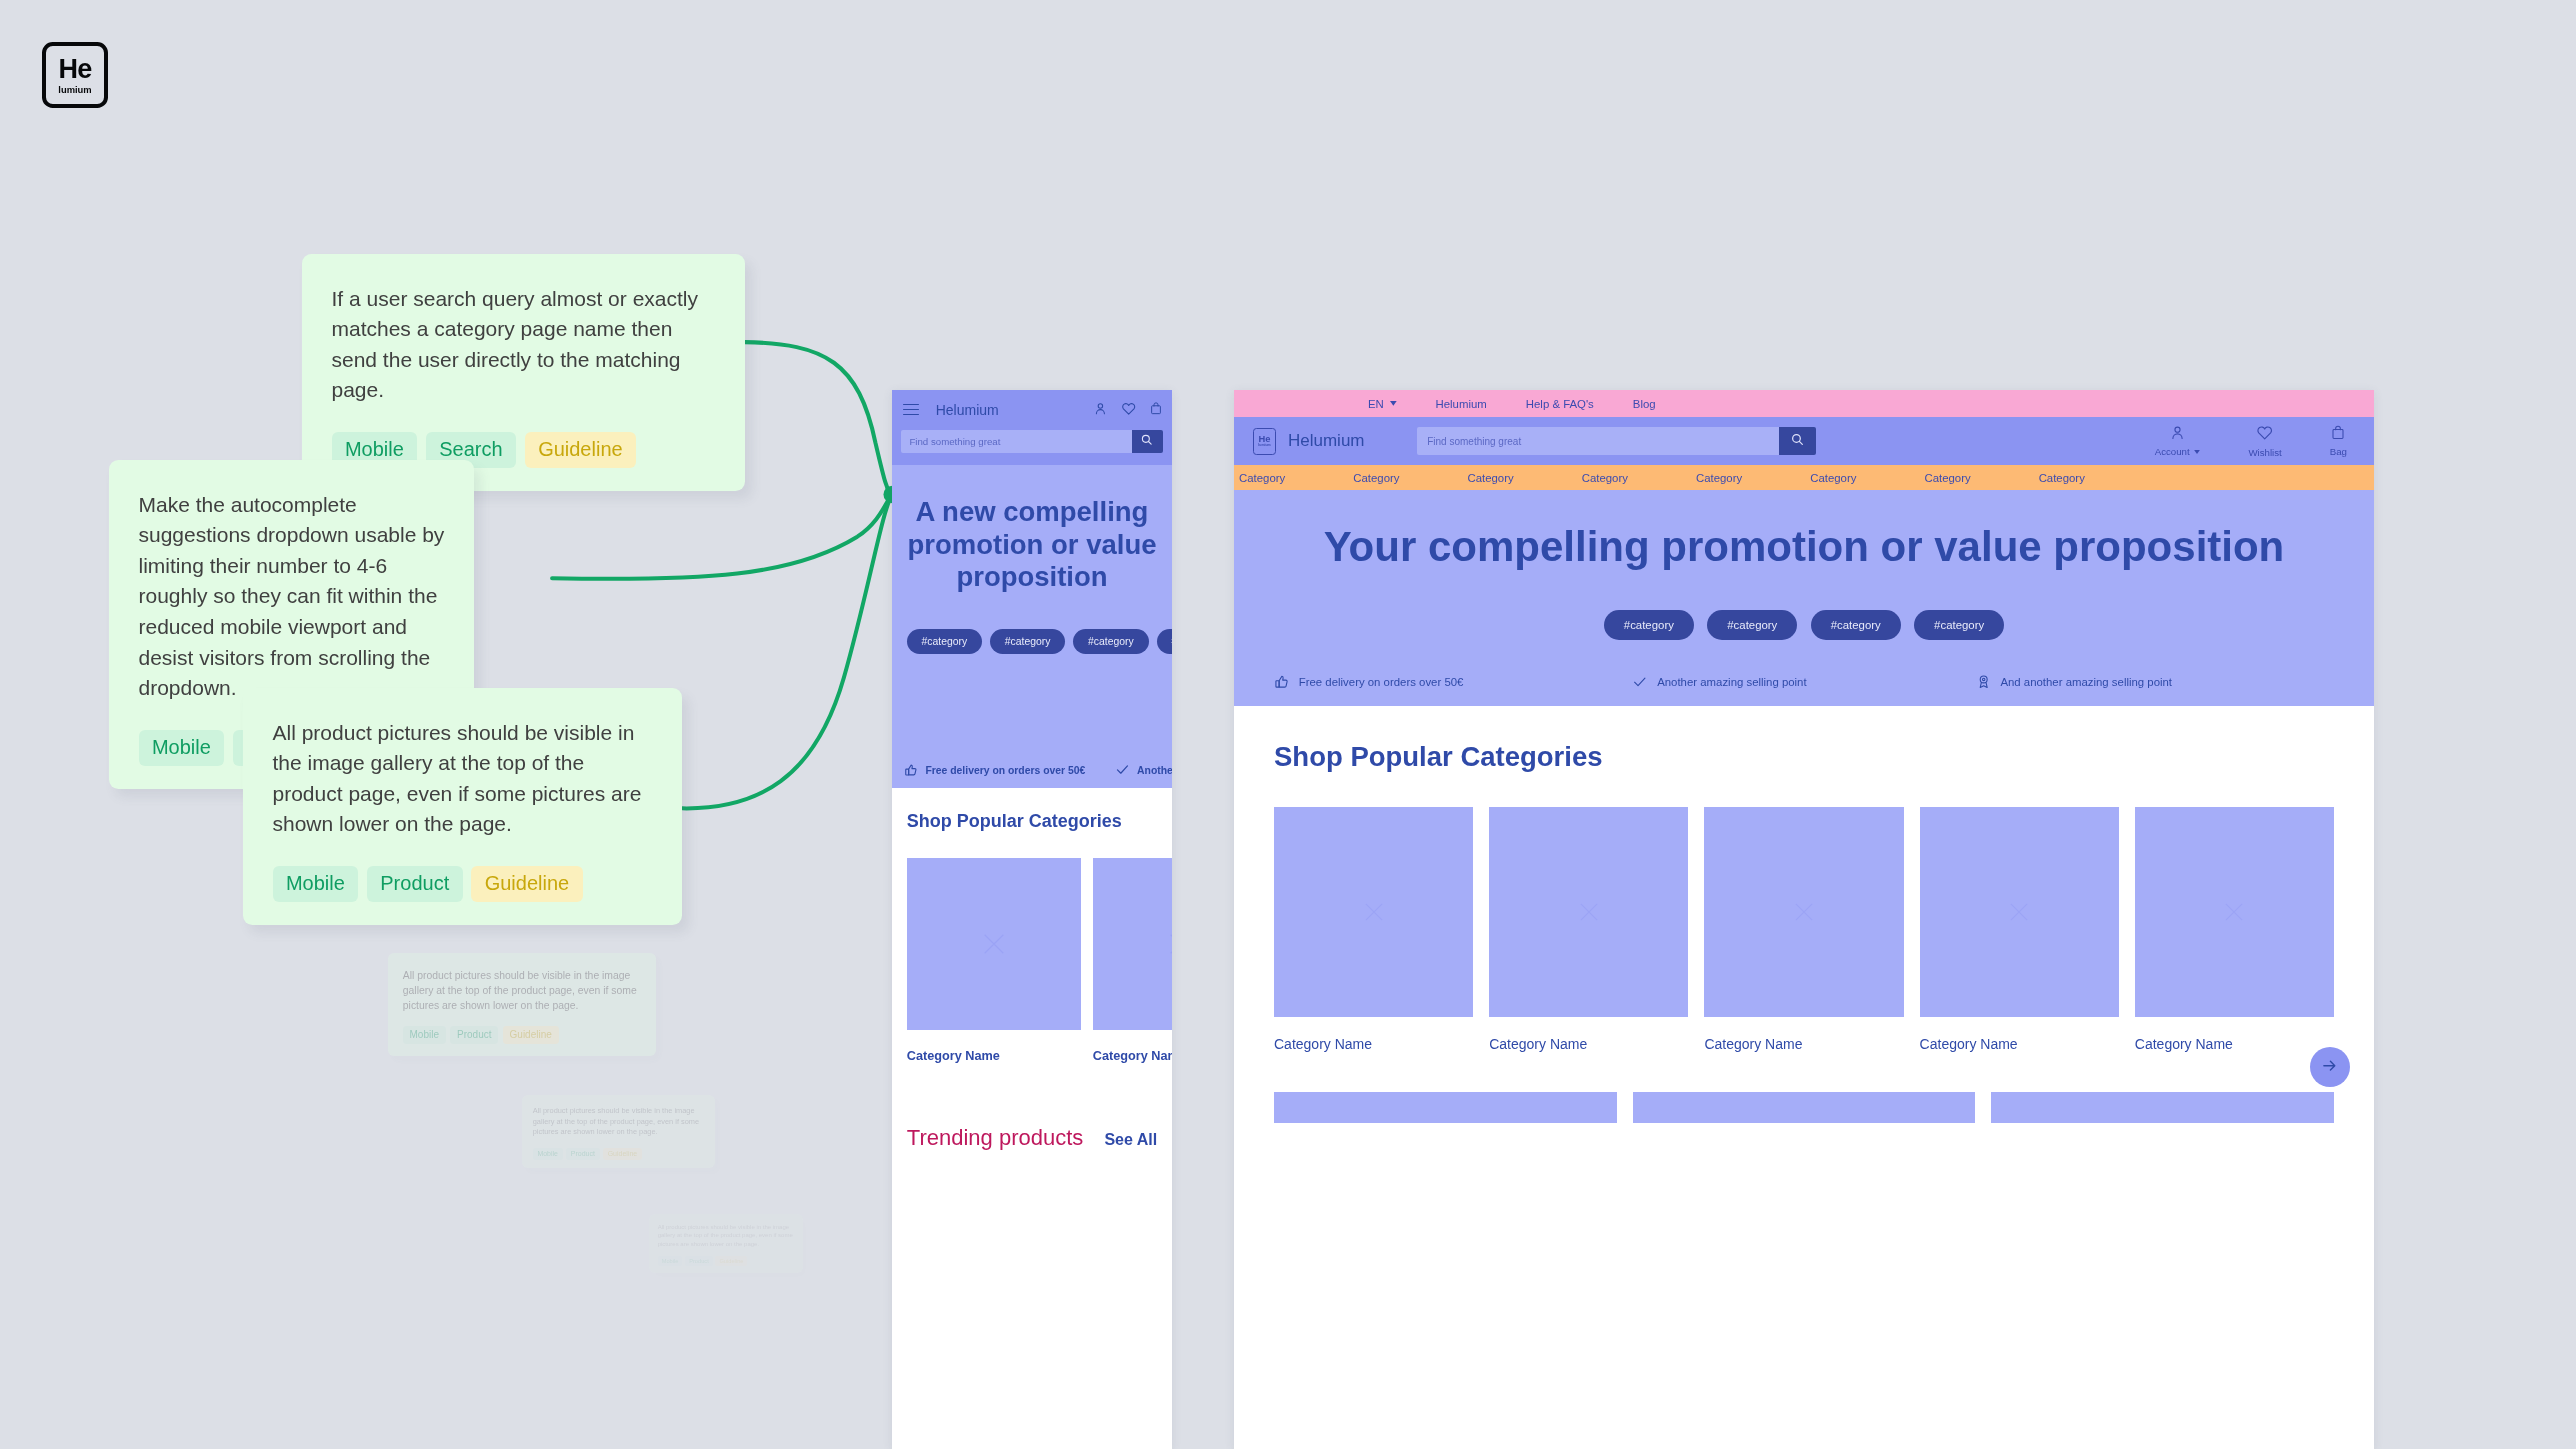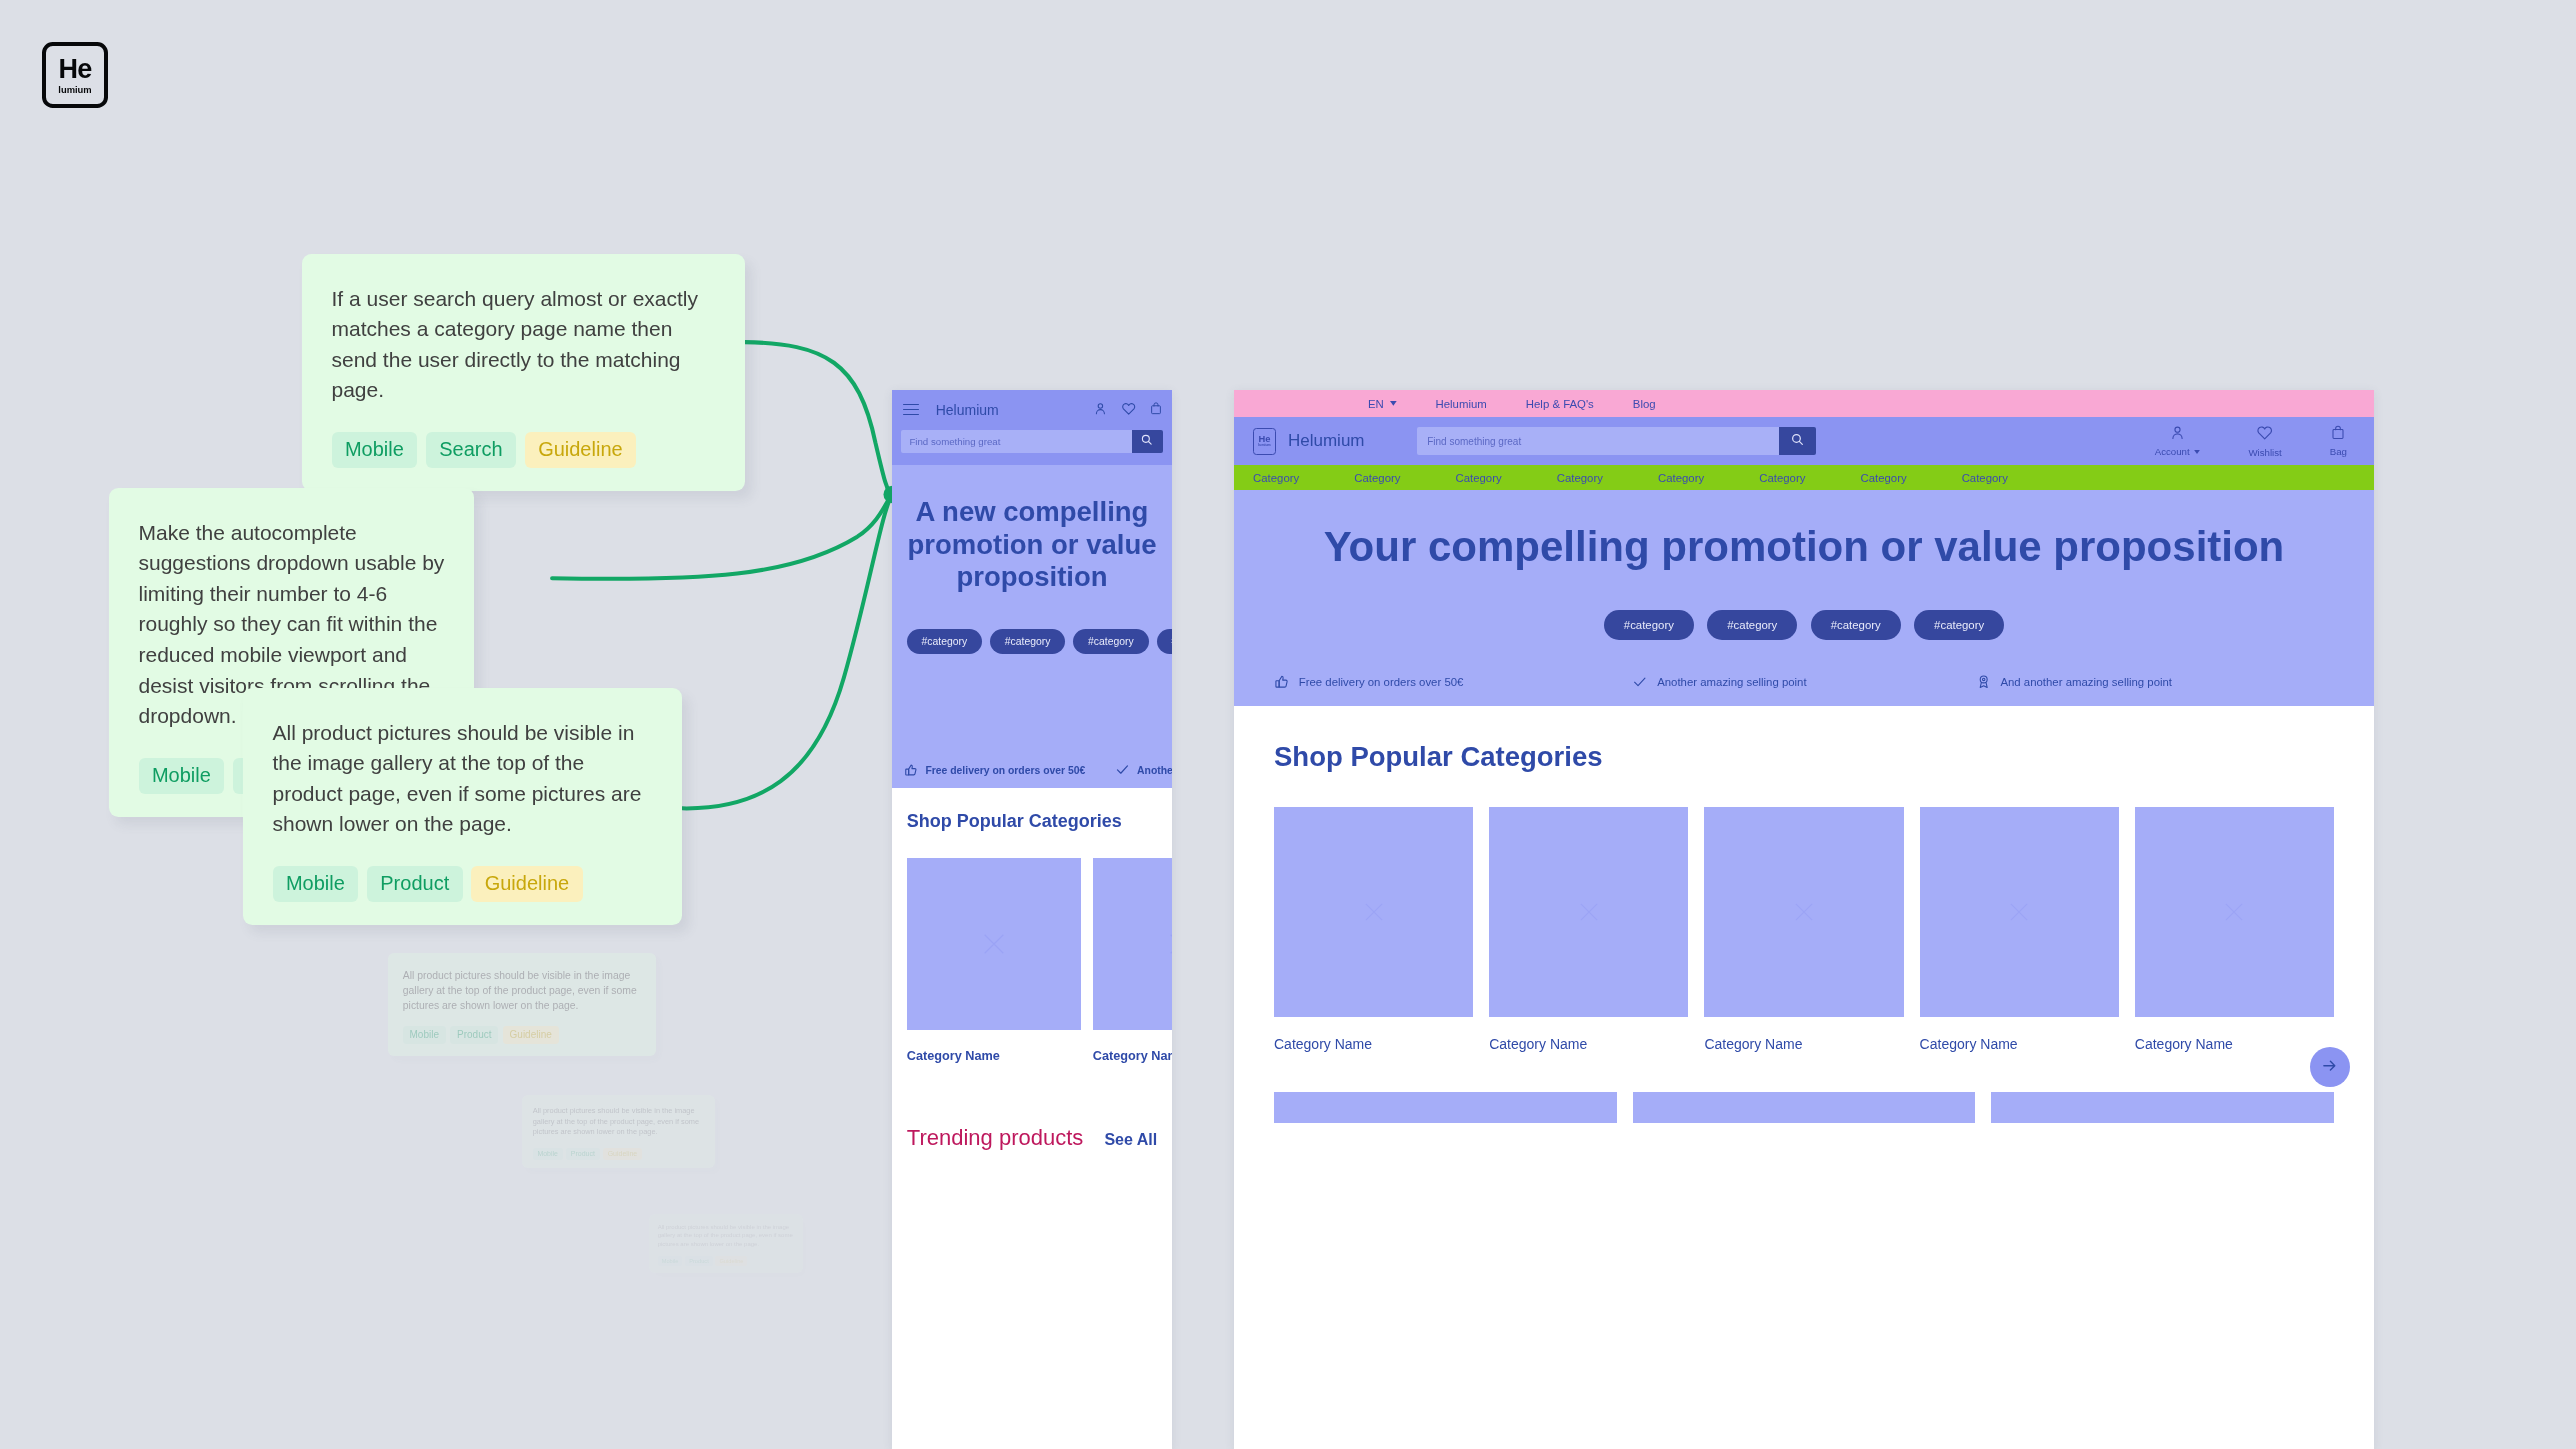--- a/index.html
+++ b/index.html
@@ -43,21 +43,21 @@
   .note-tags { display: flex; gap: 8.7px; margin-top: 25.5px; }
   .tag {
     font-size: 20px; font-weight: 400;
     padding: 6px 13.4px 7.4px 13.4px; border-radius: 6px;
     white-space: nowrap;
   }
   .tag.ctx { background: #cdf3dc; color: #0f9d62; }
   .tag.kind { background: #fbf0bd; color: #c8a70c; }
 
   #note-1 { left: 302px; top: 254px; width: 443px; }
-  #note-2 { left: 109px; top: 488px; width: 365px; }
+  #note-2 { left: 109px; top: 460px; width: 365px; }
   #note-3 { left: 243px; top: 688px; width: 439px; }
 
   
   .ghost { position: absolute; transform-origin: top left; }
   #ghost-1 { left: 388px; top: 953px; width: 268px; opacity: 0.30; }
   #ghost-2 { left: 522px; top: 1095px; width: 193px; opacity: 0.17; }
   #ghost-3 { left: 649px; top: 1214px; width: 154px; opacity: 0.085; }
   .ghost .note { position: relative; left: 0; top: 0; width: 100%;
                  border-width: 2px; border-radius: 6px; box-shadow: 4px 4.7px 6.7px rgba(90,100,120,0.07); }
   #ghost-1 .note-inner { padding: 14.8px 14.8px 11.4px 14.8px; }
@@ -148,21 +148,21 @@
     font-family: "Liberation Sans", sans-serif;
   }
   #d-search-input::placeholder { color: #5b68c4; opacity: 1; }
   #d-search-btn {
     width: 37px; background: #36479e; border: none; border-radius: 0 2px 2px 0;
     display: flex; align-items: center; justify-content: center; cursor: pointer;
   }
   #d-actions { margin-left: auto; display: flex; gap: 48px; }
   #d-actions .act { display: flex; flex-direction: column; align-items: center; gap: 2.7px; }
   #d-actions .act .lbl { font-size: 9.7px; color: #3b4bb0; display: flex; align-items: center; gap: 4.7px; white-space: nowrap; }
-  #d-catnav { background: #84cc16; height: 25px; display: flex; align-items: center; padding-left: 19px; gap: 4px; }
+  #d-catnav { background: #fdba74; height: 25px; display: flex; align-items: center; padding-left: 5px; gap: 17px; }
   #d-catnav .cn { font-size: 11.4px; color: #3b4bb0; margin-right: 51px; white-space: nowrap; }
   #d-hero { background: #a5adf8; height: 216px; position: relative; text-align: center; }
   #d-hero-title { font-size: 42px; line-height: 1.2; font-weight: 700; color: #2f4aa8; padding-top: 32px; }
   #d-hero-chips { display: flex; gap: 13.4px; justify-content: center; margin-top: 38px; }
   #d-hero-chips .chip {
     background: #36479e; color: #e9ebfb; font-size: 11.4px;
     padding: 8.7px 20px; border-radius: 27px; white-space: nowrap;
   }
   #d-usps { position: absolute; left: 0; bottom: 0; width: 100%; height: 47px; display: flex; align-items: center; }
   #d-usps .usp { display: flex; align-items: center; gap: 9.4px; white-space: nowrap; }

